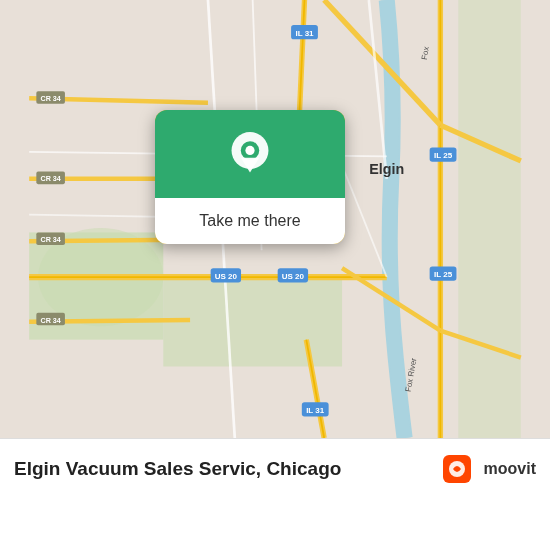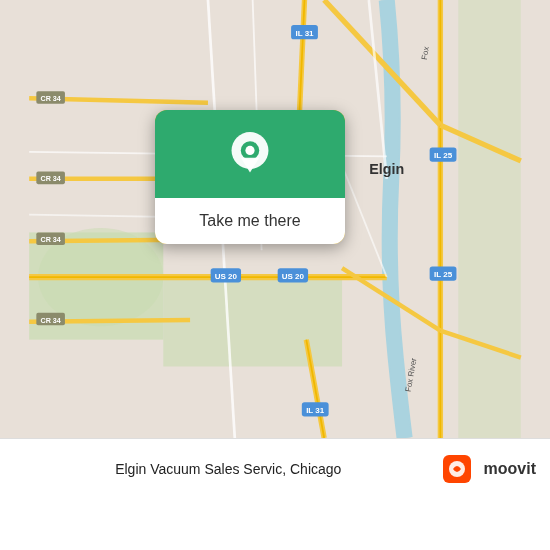--- a/index.html
+++ b/index.html
@@ -87,25 +87,24 @@
       height: 60px;
       background: white;
       border-top: 1px solid #ddd;
       display: flex;
       align-items: center;
       padding: 0 14px;
       position: relative;
     }
 
     .bottom-title {
-      font-size: 14px;
-      font-weight: 400;
+      font-size: 19px;
+      font-weight: 700;
       color: #222;
       flex: 1;
-      text-align: center;
     }
 
     .moovit-logo {
       display: flex;
       align-items: center;
       gap: 13px;
     }
 
     .moovit-text {
       font-size: 16px;

